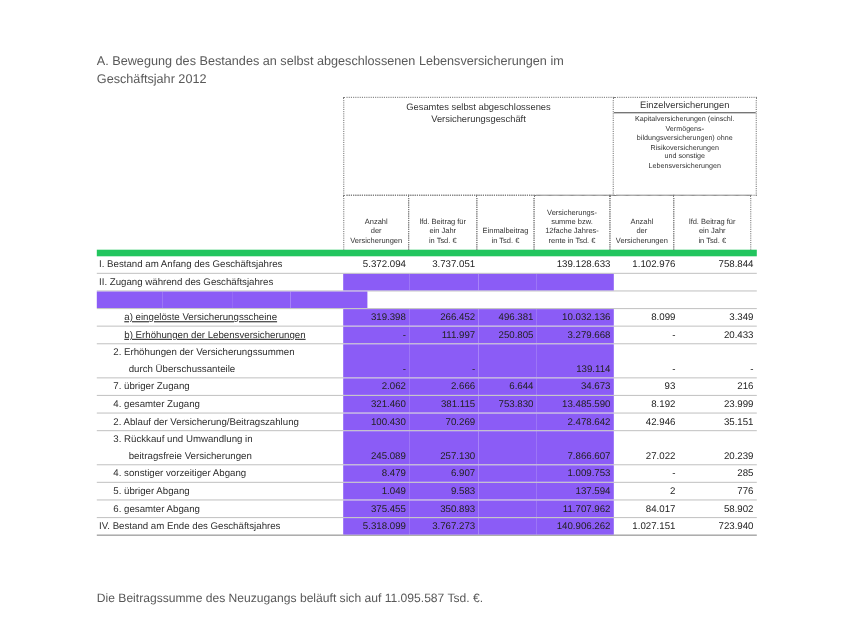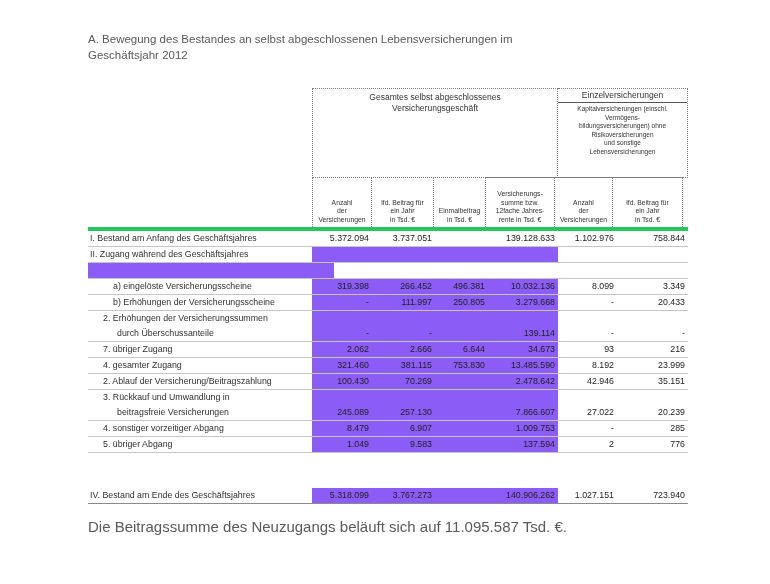--- a/index.html
+++ b/index.html
@@ -1,18 +1,18 @@
 <!DOCTYPE html>
 <html><head>
 <meta charset="utf-8">
 <style>
   html,body{margin:0;padding:0;background:#fff;}
   .page{position:relative;width:770px;height:584px;background:#ffffff;
         font-family:"Liberation Sans",sans-serif;color:#3c3c3c;overflow:hidden;}
-  .title{position:absolute;left:88px;top:31px;width:600px;
+  .title{position:absolute;left:88px;top:48px;width:600px;
          font-size:11.5px;line-height:16px;color:#595959;white-space:pre-line;}
   .tbl{position:absolute;left:88px;top:88px;width:600px;}
 
   
   .hdr1{display:flex;height:90px;}
   .spacer{width:224px;flex:0 0 224px;}
   .gbox{flex:0 0 246px;width:246px;box-sizing:border-box;border:1px dotted #7d7d7d;
         text-align:center;font-size:8.5px;line-height:11px;padding-top:3px;color:#333;
         white-space:pre-line;}
   .ebox{flex:0 0 130px;width:130px;box-sizing:border-box;border:1px dotted #7d7d7d;border-left:none;
@@ -24,33 +24,33 @@
   .hdr2{display:flex;height:50px;margin-top:-1px;}
   .hcell{box-sizing:border-box;border:1px dotted #7d7d7d;border-bottom:none;margin-left:-1px;
          display:flex;flex-direction:column;justify-content:flex-end;align-items:center;
          text-align:center;font-size:6.8px;line-height:8.5px;white-space:pre-line;
          padding-bottom:3px;color:#333;}
   .hcell.first{margin-left:0;}
   .w1{width:60px;flex:0 0 60px;} .w2{width:63px;flex:0 0 63px;} .w3{width:53px;flex:0 0 53px;}
   .w4{width:70px;flex:0 0 70px;} .w5{width:59px;flex:0 0 59px;} .w6{width:71px;flex:0 0 71px;}
 
   
-  .tbody{border-top:4px solid #22c55e;}
+  .tbody{border-top:6px solid #22c55e;}
   .row{display:flex;align-items:flex-end;border-bottom:1px solid #c6c6c6;min-height:15px;}
-  .row:last-child{border-bottom-color:#8a8a8a;margin-top:35px;}
+  .row:last-child{border-bottom-color:#8a8a8a;}
   .lbl{width:224px;flex:0 0 224px;box-sizing:border-box;font-size:8.8px;line-height:15px;color:#2f2f2f;}
   .ind0 .l1{padding-left:2px;}
   .ind1 .l1{padding-left:15px;}
-  .ind2 .l1{padding-left:25px;}
+  .ind2 .l1{padding-left:25px;text-decoration:underline;}
   .ind1 .l2{padding-left:29px;}
   .l2:empty{display:none;}
   .cell{box-sizing:border-box;text-align:right;font-size:8.8px;line-height:15px;padding-right:3px;
         color:#222;align-self:stretch;display:flex;flex-direction:column;justify-content:flex-end;}
   .shaded-true .band{background:#8b5cf6;}
-  .footer{position:absolute;left:88px;top:518px;font-size:15px;color:#595959;}
+  .footer{position:absolute;left:88px;top:538px;font-size:11px;color:#595959;}
 </style>
 </head>
 <body>
 
 <div class="page">
 
   <div class="title">A. Bewegung des Bestandes an selbst abgeschlossenen Lebensversicherungen im
 Geschäftsjahr 2012</div>
 
   <div class="tbl">
@@ -133,21 +133,21 @@
           </div>
           <div class="cell band w1">319.398</div>
           <div class="cell band w2">266.452</div>
           <div class="cell band w3">496.381</div>
           <div class="cell band w4">10.032.136</div>
           <div class="cell w5">8.099</div>
           <div class="cell w6">3.349</div>
         </div>
         <div class="row shaded-true">
           <div class="lbl ind2">
-            <div class="l1">b) Erhöhungen der Versicherungsscheine</div>
+            <div class="l1">b) Erhöhungen der Lebensversicherungen</div>
 
           </div>
           <div class="cell band w1">-</div>
           <div class="cell band w2">111.997</div>
           <div class="cell band w3">250.805</div>
           <div class="cell band w4">3.279.668</div>
           <div class="cell w5">-</div>
           <div class="cell w6">20.433</div>
         </div>
         <div class="row shaded-true">
@@ -228,20 +228,32 @@
 
           </div>
           <div class="cell band w1">1.049</div>
           <div class="cell band w2">9.583</div>
           <div class="cell band w3"></div>
           <div class="cell band w4">137.594</div>
           <div class="cell w5">2</div>
           <div class="cell w6">776</div>
         </div>
         <div class="row shaded-true">
+          <div class="lbl ind1">
+            <div class="l1">6. gesamter Abgang</div>
+
+          </div>
+          <div class="cell band w1">375.455</div>
+          <div class="cell band w2">350.893</div>
+          <div class="cell band w3"></div>
+          <div class="cell band w4">11.707.962</div>
+          <div class="cell w5">84.017</div>
+          <div class="cell w6">58.902</div>
+        </div>
+        <div class="row shaded-true">
           <div class="lbl ind0">
             <div class="l1">IV. Bestand am Ende des Geschäftsjahres</div>
 
           </div>
           <div class="cell band w1">5.318.099</div>
           <div class="cell band w2">3.767.273</div>
           <div class="cell band w3"></div>
           <div class="cell band w4">140.906.262</div>
           <div class="cell w5">1.027.151</div>
           <div class="cell w6">723.940</div>

